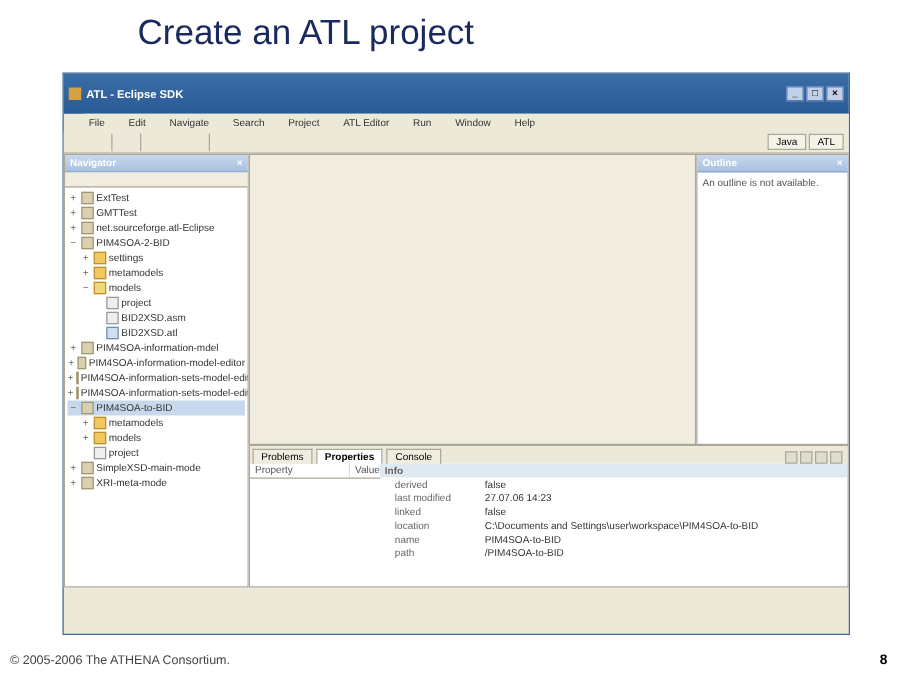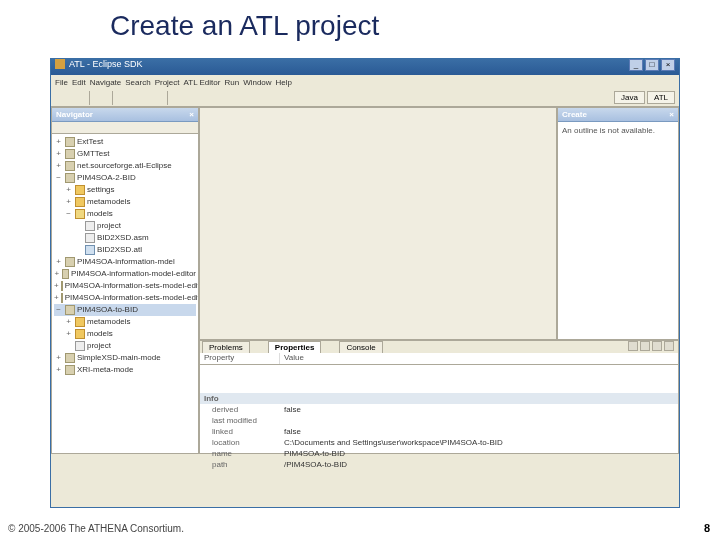--- a/index.html
+++ b/index.html
@@ -2,26 +2,26 @@
 <html><head>
 <meta charset="utf-8">
 <style>
 * { box-sizing: border-box; margin: 0; padding: 0; }
 html, body { width: 720px; height: 540px; font-family: Arial, sans-serif; background: #fff; overflow: hidden; }
 
 .slide-title { font-size: 28px; color: #1a2a5e; padding: 10px 0 12px 110px; font-weight: normal; }
 
 .app-window { position: absolute; left: 50px; top: 58px; width: 630px; height: 450px; border: 1px solid #3a6ea5; background: #ece9d8; font-size: 8px; }
 
-.titlebar { height: 16px; background: linear-gradient(#3a6ea5, #2a5a95); color: #fff; display: flex; align-items: flex-start; padding: 0 4px; font-size: 9px; font-weight: normal; }
+.titlebar { height: 32px; background: linear-gradient(#3a6ea5, #2a5a95); color: #fff; display: flex; align-items: center; padding: 0 4px; font-size: 9px; font-weight: bold; }
 .titlebar .icon { width: 10px; height: 10px; background: #d4a040; margin-right: 4px; }
 .titlebar .spacer { flex: 1; }
 .titlebar .win-btn { width: 14px; height: 12px; background: #c0d0e8; border: 1px solid #5a7ab5; margin-left: 2px; font-size: 8px; text-align: center; line-height: 10px; color: #000; }
 
-.menubar { height: 14px; background: #ece9d8; display: flex; align-items: center; padding: 0 4px; gap: 4px; font-size: 8px; color: #333; }
+.menubar { height: 14px; background: #ece9d8; display: flex; align-items: center; padding: 0 4px; gap: 19px; font-size: 8px; color: #333; margin-left: 16px; }
 .menubar span { cursor: default; }
 
 .toolbar { height: 18px; background: #ece9d8; border-bottom: 1px solid #aca899; display: flex; align-items: center; padding: 0 4px; gap: 2px; }
 .toolbar .tbtn { width: 14px; height: 14px; border: 1px solid transparent; background: #ece9d8; }
 .toolbar .sep { width: 1px; height: 14px; background: #aca899; margin: 0 2px; }
 .toolbar .persp { margin-left: auto; display: flex; gap: 2px; align-items: center; }
 .toolbar .persp-btn { padding: 1px 6px; border: 1px solid #aca899; background: #f5f3e8; font-size: 8px; }
 
 .workbench { display: flex; height: 347px; }
 
@@ -44,27 +44,27 @@
 .tree .ind2 { padding-left: 20px; }
 
 .main-area { flex: 1; display: flex; flex-direction: column; }
 .editor-row { flex: 1; display: flex; }
 .editor-empty { flex: 1; background: #f0ede0; border: 1px solid #aca899; }
 
 .outline { width: 122px; background: #fff; border: 1px solid #aca899; display: flex; flex-direction: column; }
 .outline-body { flex: 1; padding: 4px; font-size: 8px; color: #555; }
 
 .bottom-panel { height: 114px; border: 1px solid #aca899; background: #fff; display: flex; flex-direction: column; }
-.bottom-tabs { height: 14px; background: #ece9d8; display: flex; align-items: flex-start; padding-left: 2px; gap: 18px; font-size: 8px; }
+.bottom-tabs { height: 14px; background: #ece9d8; display: flex; align-items: flex-end; padding-left: 2px; gap: 3px; font-size: 8px; }
 .bottom-tabs .tab { padding: 1px 6px; border: 1px solid #aca899; border-bottom: none; background: #f0ede0; }
 .bottom-tabs .tab.active { background: #fff; font-weight: bold; }
 .bottom-tabs .ttoolbar { margin-left: auto; margin-right: 4px; display: flex; gap: 2px; }
 .bottom-tabs .tt { width: 10px; height: 10px; background: #e0ddd0; border: 1px solid #aca899; }
 
-.props { flex: 1; display: flex; flex-direction: column; gap: 28px; }
+.props { flex: 1; display: flex; flex-direction: row; }
 .props-head { display: flex; height: 12px; border-bottom: 1px solid #aca899; font-size: 8px; color: #555; }
 .props-head .c1 { width: 80px; padding-left: 4px; border-right: 1px solid #ddd; }
 .props-head .c2 { flex: 1; padding-left: 4px; }
 .props-body { flex: 1; overflow: auto; font-size: 8px; line-height: 11px; }
 .props-body .row { display: flex; }
 .props-body .row.sec { background: #e0e8f0; color: #336; font-weight: bold; align-items: center; }
 .props-body .k { width: 80px; padding-left: 12px; color: #666; }
 .props-body .row.sec .k { padding-left: 4px; }
 .props-body .v { flex: 1; padding-left: 4px; color: #333; }
 
@@ -228,21 +228,21 @@
             <span>XRI-meta-mode</span>
           </div>
       </div>
     </div>
 
     <div class="main-area">
       <div class="editor-row">
         <div class="editor-empty"></div>
         <div class="outline">
           <div class="view-tab">
-            <span>Create</span>
+            <span>Outline</span>
             <span class="close">×</span>
           </div>
           <div class="outline-body">An outline is not available.</div>
         </div>
       </div>
 
       <div class="bottom-panel">
         <div class="bottom-tabs">
           <span class="tab">Problems</span>
           <span class="tab active">Properties</span>
@@ -263,20 +263,21 @@
             <div class="row sec">
                 <span class="k">Info</span>
                 <span class="v"></span>
               </div>
             <div class="row">
                 <span class="k">derived</span>
                 <span class="v">false</span>
               </div>
             <div class="row">
                 <span class="k">last modified</span>
+                <span class="v">27.07.06 14:23</span>
               </div>
             <div class="row">
                 <span class="k">linked</span>
                 <span class="v">false</span>
               </div>
             <div class="row">
                 <span class="k">location</span>
                 <span class="v">C:\Documents and Settings\user\workspace\PIM4SOA-to-BID</span>
               </div>
             <div class="row">

